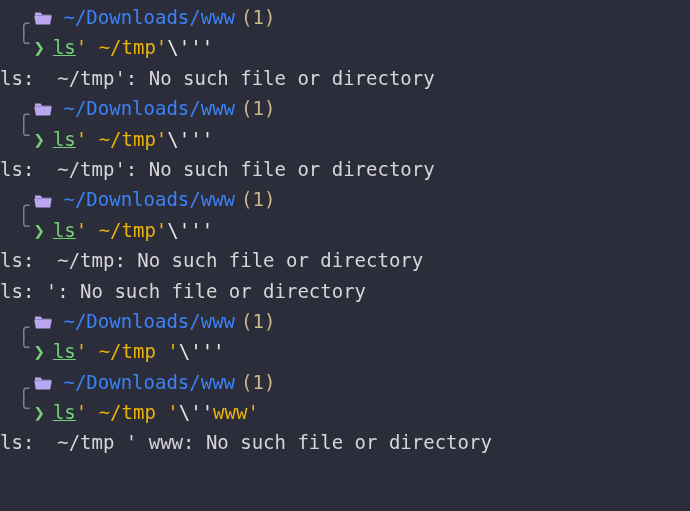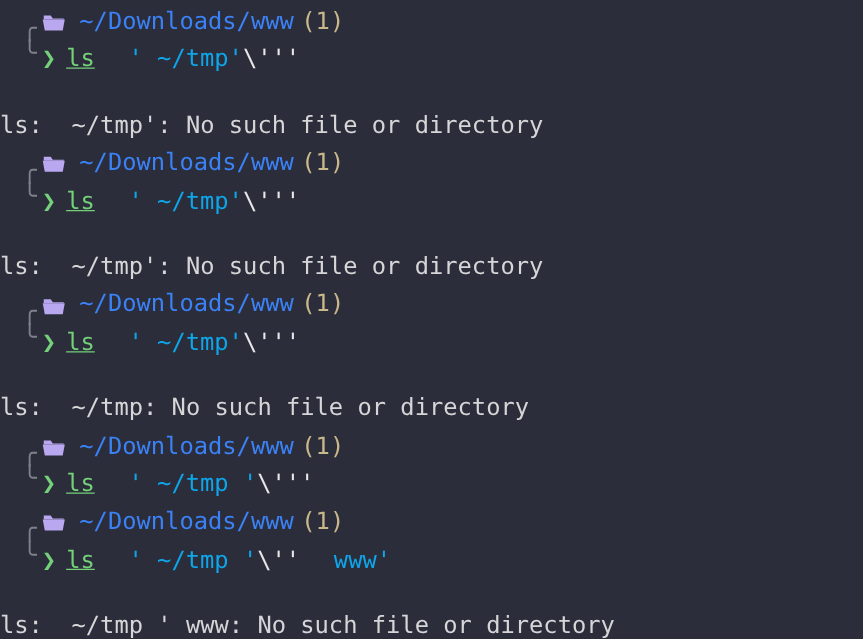--- a/index.html
+++ b/index.html
@@ -49,27 +49,26 @@
     margin-right: 4px;
     position: relative;
     top: -4px;
   }
   .chevron {
     color: #75d07a;
     font-weight: bold;
     margin-right: 8px;
   }
   .cmd-name { color: #75d07a; text-decoration: underline; }
-  .cmd-arg-yellow { color: #0ea5e9; margin-left: 27px; }
+  .cmd-arg-yellow { color: #eab308; }
   .cmd-arg-plain { color: #e8e8e8; }
   .output {
     color: #d6d6d8;
     padding-left: 0;
     white-space: pre;
-    margin-top: 22px;
   }
 </style>
 </head>
 <body>
 
 <div id="terminal">
     <div class="block">
       <div class="prompt-path-line">
         <span class="hook-top">╭</span>
         <span class="folder-icon">
@@ -124,20 +123,21 @@
         <span class="count"> (1)</span>
       </div>
       <div class="prompt-cmd-line">
         <span class="hook-bottom">╰</span>
         <span class="chevron">❯</span>
         <span class="cmd-name">ls</span>
         <span class="cmd-arg-yellow"> ' ~/tmp'</span>
         <span class="cmd-arg-plain"> \'''</span>
       </div>
       <div class="output">ls:  ~/tmp: No such file or directory</div>
+      <div class="output">ls: ': No such file or directory</div>
     </div>
     <div class="block">
       <div class="prompt-path-line">
         <span class="hook-top">╭</span>
         <span class="folder-icon">
           <svg viewBox="0 0 24 20" width="20" height="16">
             <path d="M2 3 h7 l2 3 h11 v1 H2 Z" fill="#b9a8f0"></path>
             <path d="M1 7 h22 l-2 11 H3 Z" fill="#b9a8f0"></path>
           </svg>
         </span>

